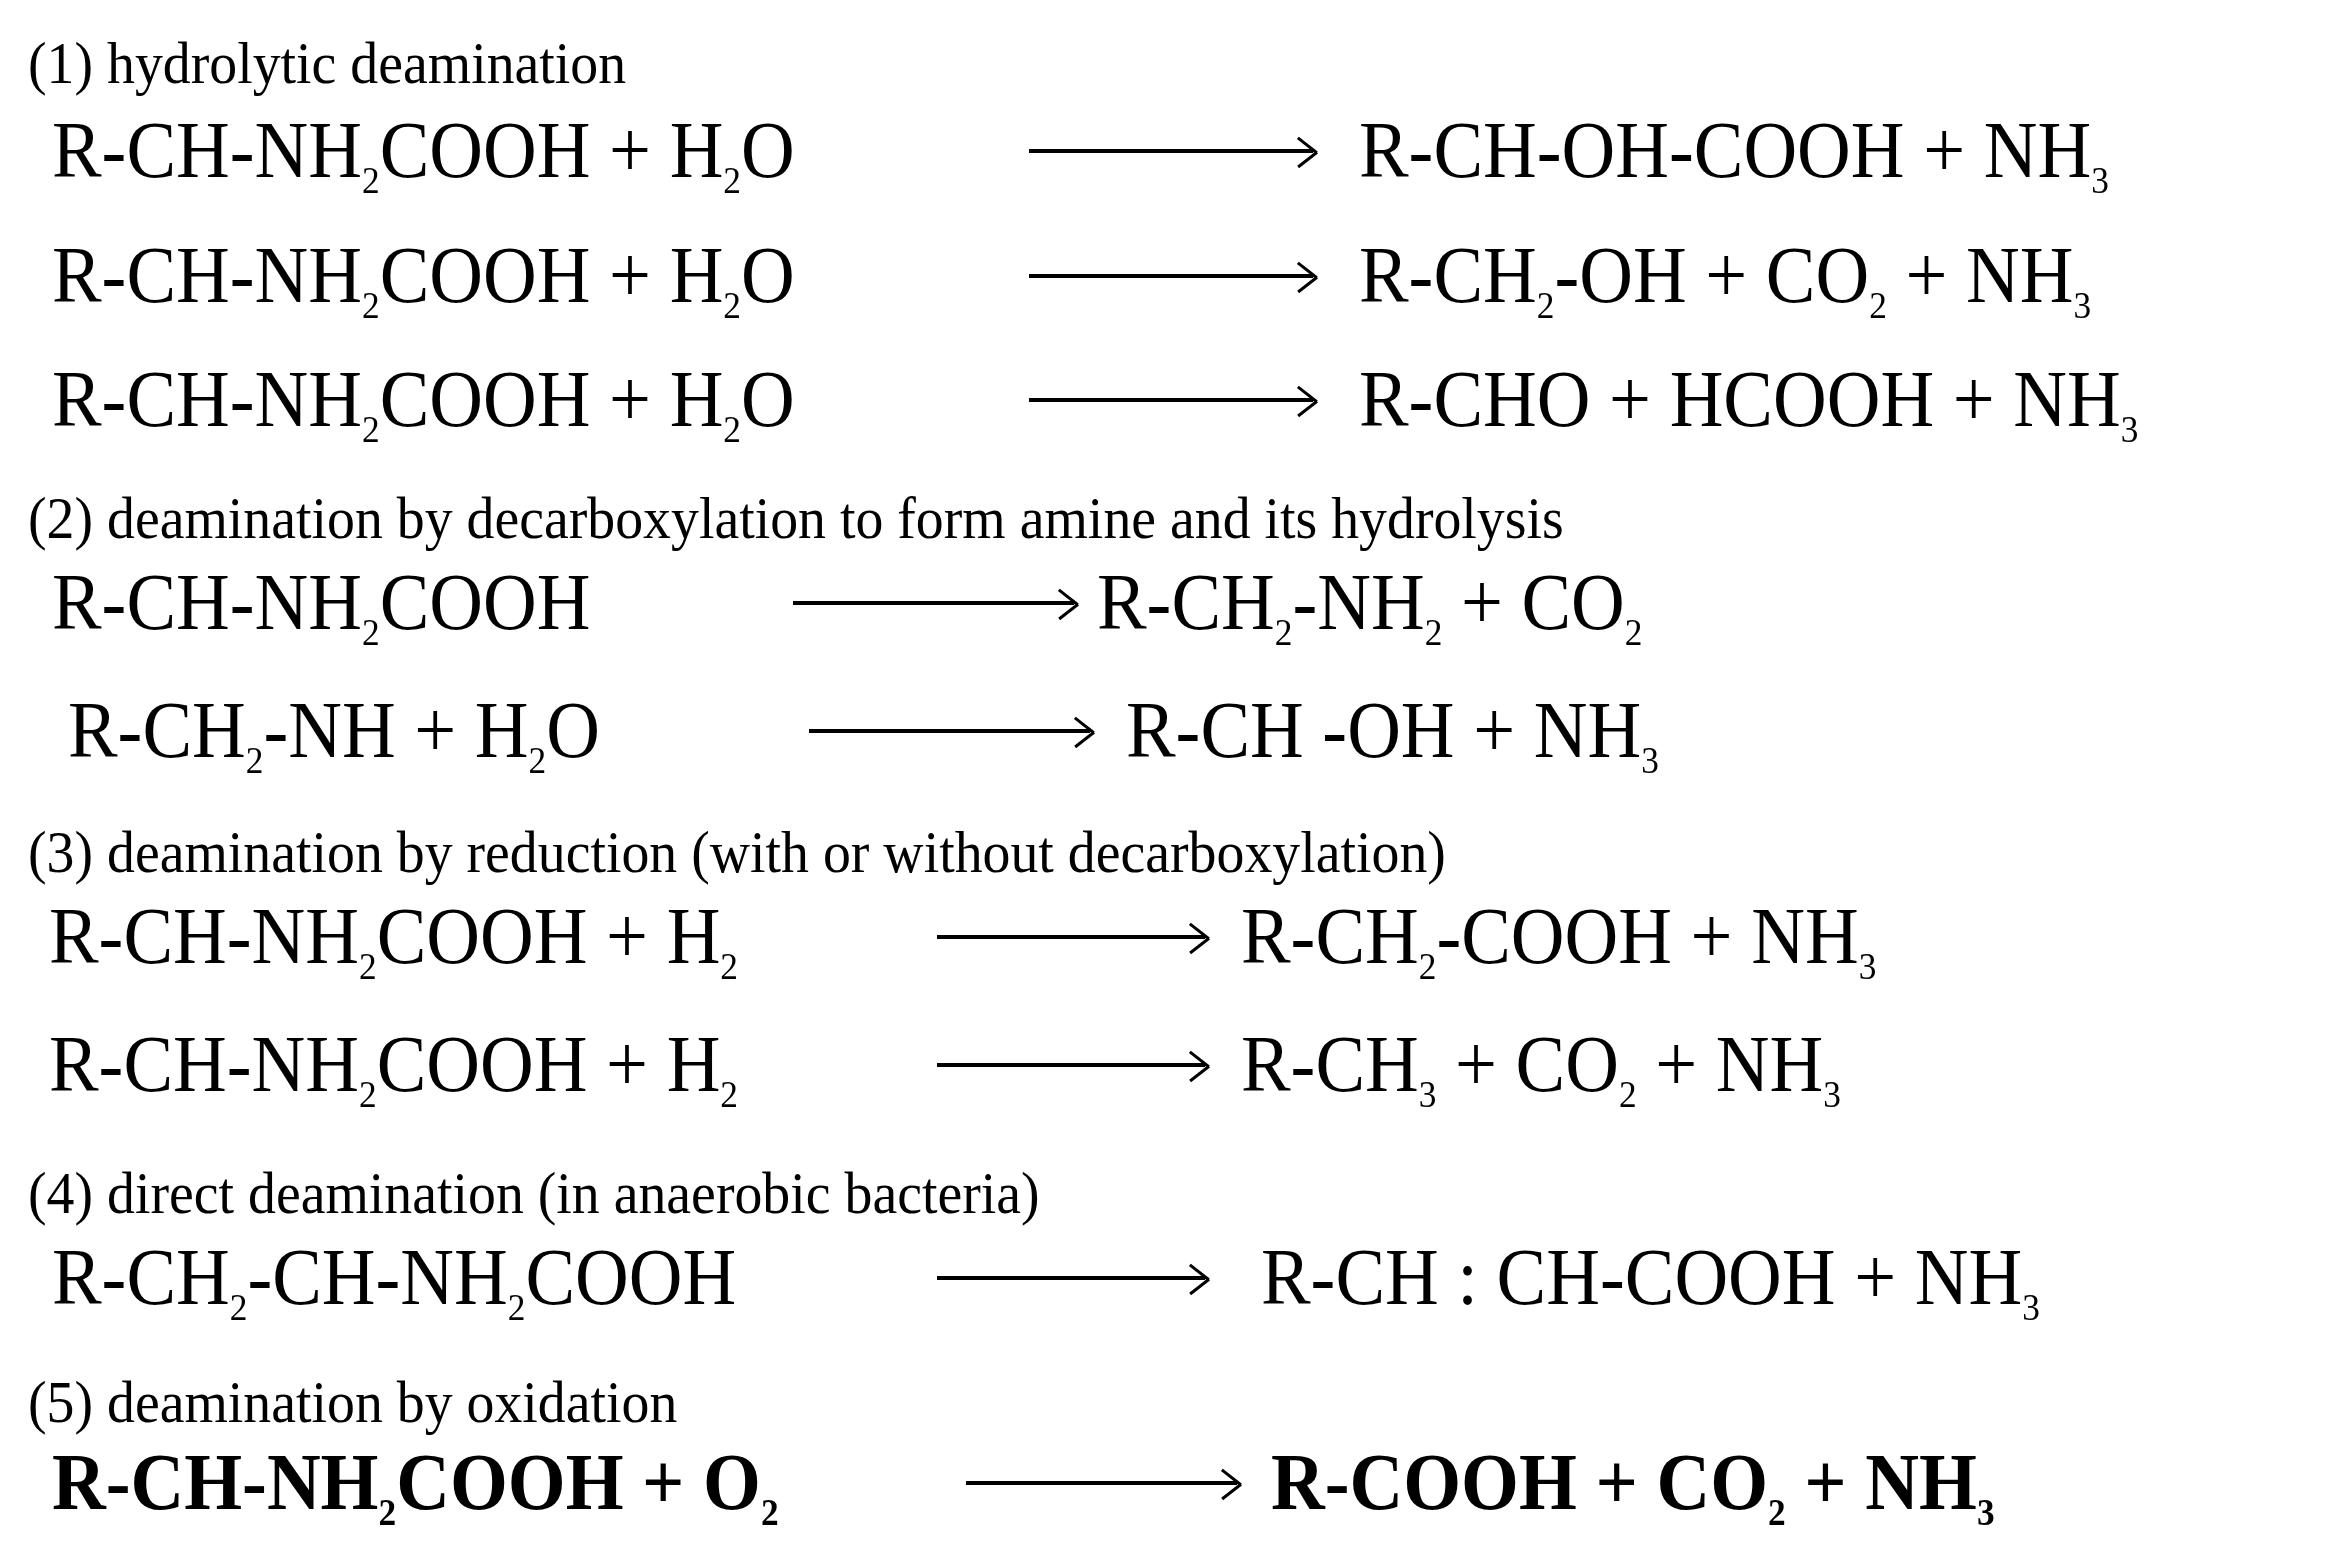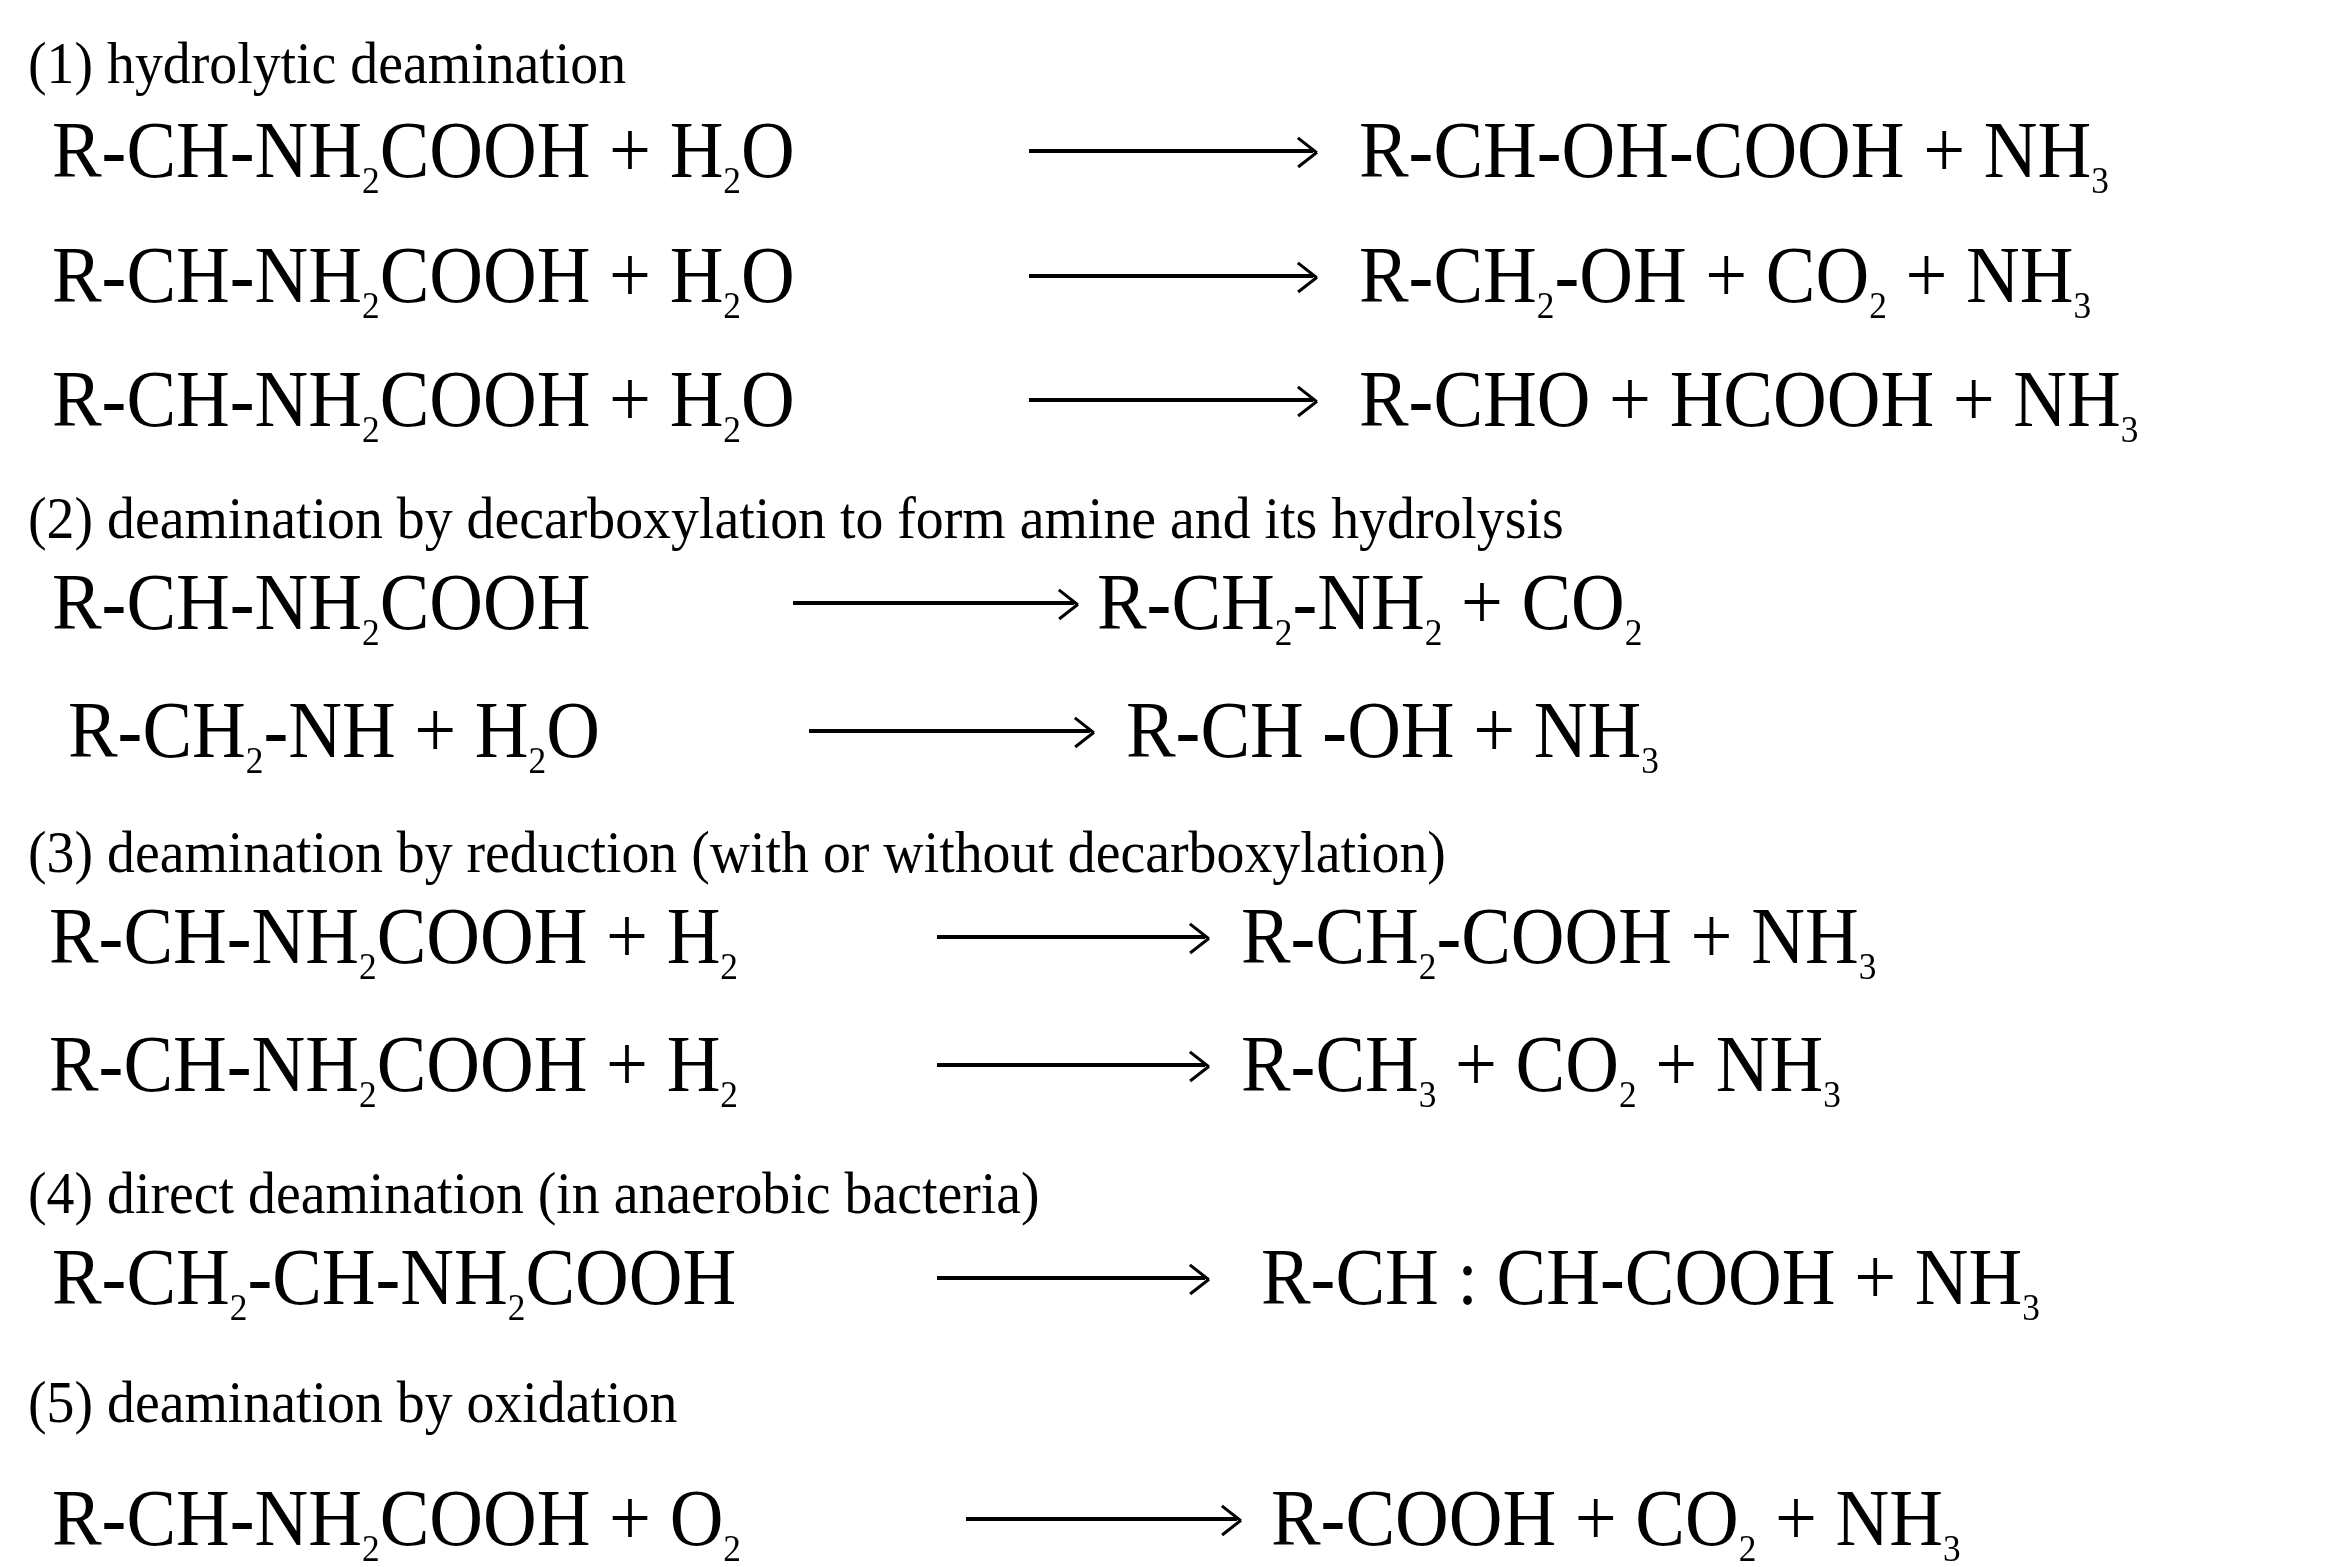--- a/index.html
+++ b/index.html
@@ -149,21 +149,21 @@
     <div class="heading" style="top: 1163px;">(4) direct deamination (in anaerobic bacteria)</div>
     <div class="row" style="top: 1235px; left: 0px; width: 2342px;">
       <span class="side" style="left: 52px;"><span style="white-space: pre;">R-CH</span><sub>2</sub><span style="white-space: pre;">-CH-NH</span><sub>2</sub><span style="white-space: pre;">COOH</span></span>
       <div class="arrow" style="left: 937px; width: 272px;">
         <div class="shaft"></div>
         <div class="head"></div>
       </div>
       <span class="side" style="left: 1261px;"><span style="white-space: pre;">R-CH : CH-COOH + NH</span><sub>3</sub></span>
     </div>
     <div class="heading" style="top: 1372px;">(5) deamination by oxidation</div>
-    <div class="row" style="top: 1476px; left: 0px; width: 2330px;">
+    <div class="row" style="top: 1440px; left: 0px; width: 2330px; font-weight: bold;">
       <span class="side" style="left: 52px;"><span style="white-space: pre;">R-CH-NH</span><sub>2</sub><span style="white-space: pre;">COOH + O</span><sub>2</sub></span>
       <div class="arrow" style="left: 966px; width: 275px;">
         <div class="shaft"></div>
         <div class="head"></div>
       </div>
       <span class="side" style="left: 1271px;"><span style="white-space: pre;">R-COOH + CO</span><sub>2</sub><span style="white-space: pre;"> + NH</span><sub>3</sub></span>
     </div>
   </div>
 
 

